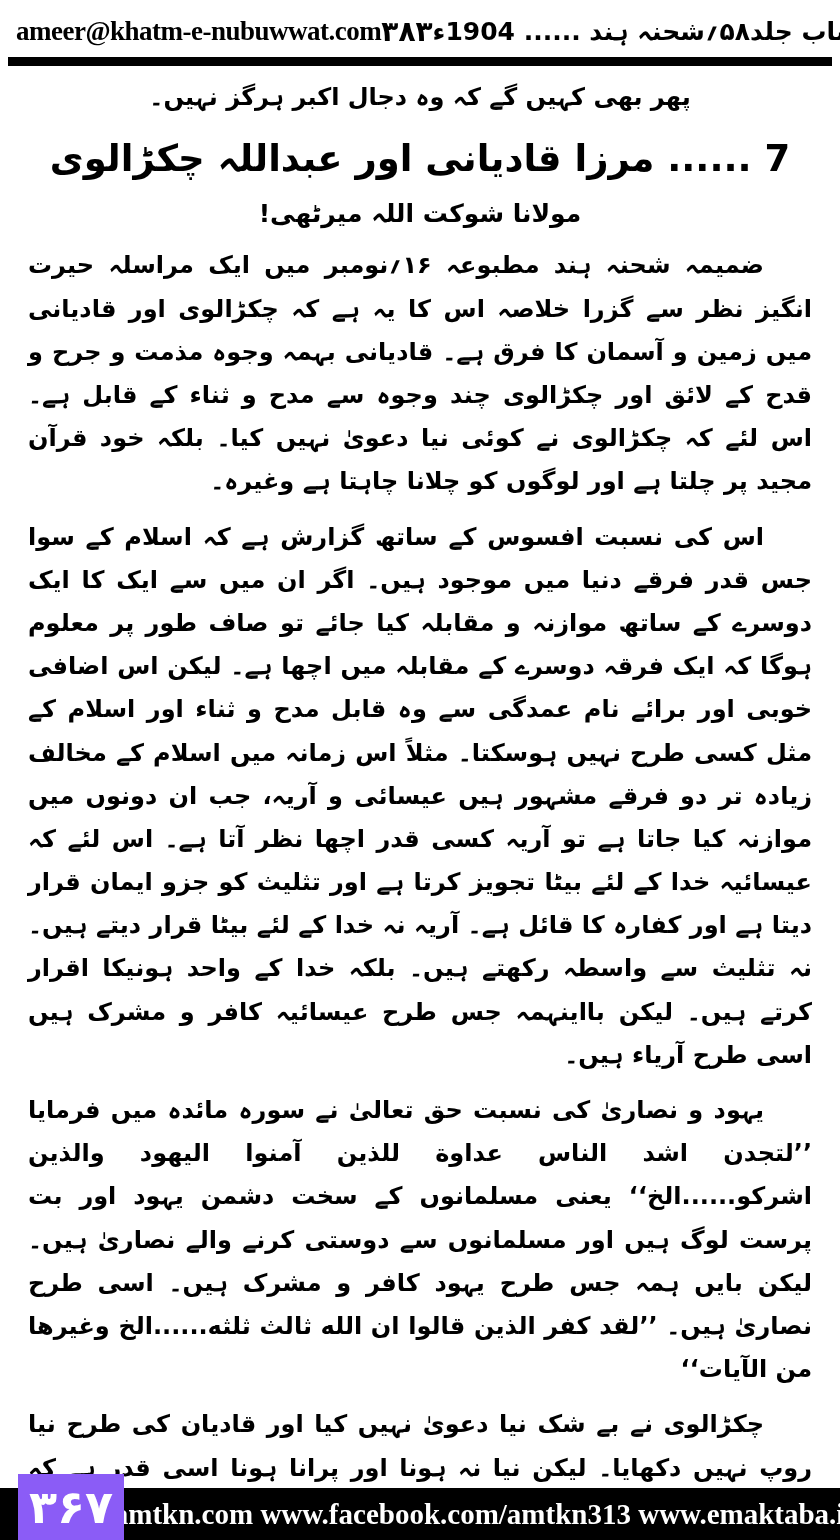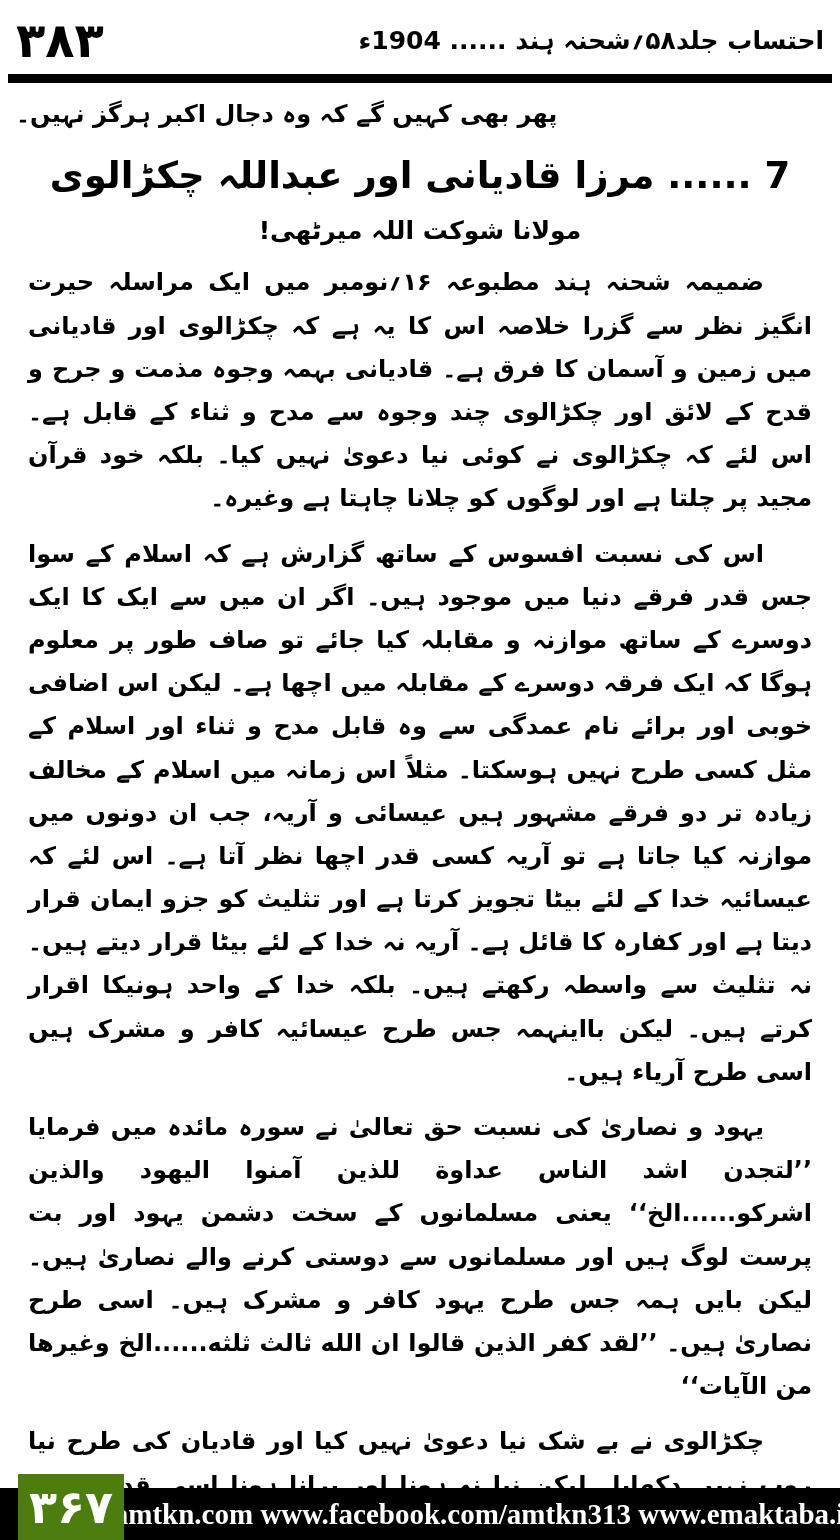--- a/index.html
+++ b/index.html
@@ -10,62 +10,63 @@
   }
   
   .header{
     display:flex;direction:ltr;align-items:center;justify-content:space-between;
     padding:16px 16px 4px 16px;
   }
   .header-email{
     font-family:"Liberation Serif",serif;font-weight:bold;font-size:27px;
     letter-spacing:-0.5px;white-space:nowrap;
   }
-  .header-pagenum{font-size:48px;font-weight:bold;line-height:1;}
+  .header-pagenum{font-size:28px;font-weight:bold;line-height:1;}
   .header-title{
     direction:rtl;font-size:25px;font-weight:bold;white-space:nowrap;
   }
   .rule{height:9px;background:#000;margin:6px 8px 0 8px;}
   
   .content{
     direction:rtl;padding:10px 16px 0 16px;
     font-size:24px;line-height:1.8;text-align:justify;
   }
-  .opening-line{margin:0;text-align:left;font-weight:bold;}
+  .opening-line{margin:0;text-align:center;font-weight:bold;}
   .section-heading{
     margin:14px 0 2px 0;text-align:center;
     font-size:37px;font-weight:bold;line-height:1.4;
   }
   .section-subheading{
     margin:10px 0 10px 0;text-align:center;
     font-size:25px;font-weight:bold;line-height:1.5;
   }
   .para{margin:12px;text-indent:48px;font-weight:bold;}
   .quran{font-weight:bold;letter-spacing:1px;}
   
   .footer-bar{
     position:absolute;left:0;right:0;bottom:0;height:52px;background:#000;
     display:flex;align-items:center;justify-content:center;
   }
   .footer-urls{
     color:#fff;font-family:"Liberation Serif",serif;font-weight:bold;
     font-size:29px;white-space:nowrap;margin-left:90px;
   }
   .footer-pagenum{
-    position:absolute;left:18px;bottom:0;width:106px;height:66px;background:#4d7c0f;
+    position:absolute;left:18px;bottom:0;width:106px;height:66px;background:#8b5cf6;
     color:#fff;display:flex;align-items:center;justify-content:center;
     font-size:46px;font-weight:bold;line-height:1;
   }
 </style>
 </head>
 <body>
 
 <div class="page">
 
   <div class="header">
+    <span class="header-email">ameer@khatm-e-nubuwwat.com</span>
     <span class="header-pagenum">۳۸۳</span>
     <span class="header-title">احتساب جلد۵۸؍شحنہ ہند ...... 1904ء</span>
   </div>
 
   <div class="rule"></div>
 
   <div class="content">
     <p class="opening-line">پھر بھی کہیں گے کہ وہ دجال اکبر ہرگز نہیں۔</p>
     <h2 class="section-heading">7 ...... مرزا قادیانی اور عبداللہ چکڑالوی</h2>
     <h3 class="section-subheading">مولانا شوکت اللہ میرٹھی!</h3>

